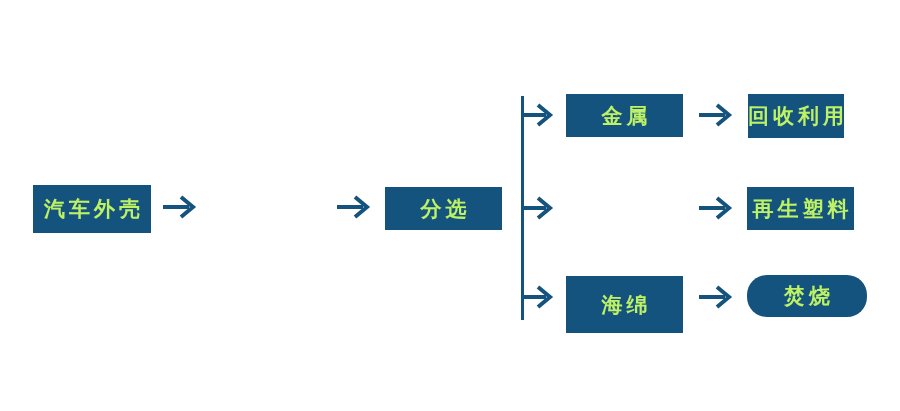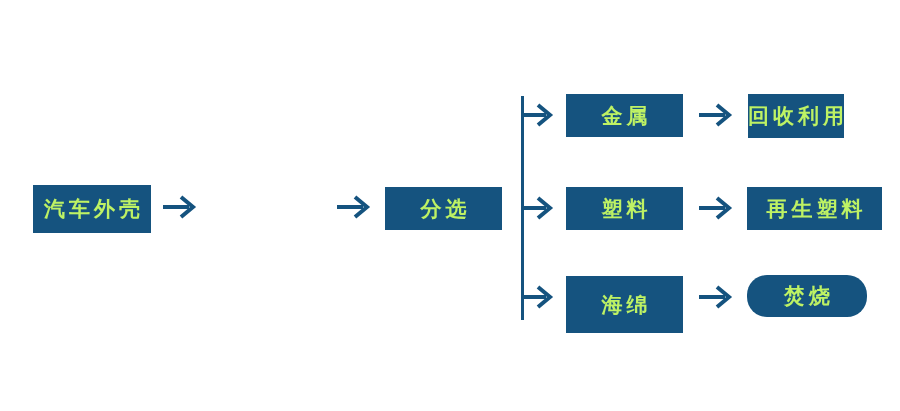--- a/index.html
+++ b/index.html
@@ -104,30 +104,27 @@
   <div class="arrow" style="left:696px; top:101px;">
     <svg width="40" height="28" viewBox="0 0 40 28">
       <line x1="3" y1="14" x2="29" y2="14" stroke="#15537F" stroke-width="4"></line>
       <path d="M21 4 L33 14 L21 24" fill="none" stroke="#15537F" stroke-width="4"></path>
     </svg>
   </div>
   <div class="node blue" style="left:748px; top:94px; width:96px; height:44px;">
     <span>回收利用</span>
   </div>
 
-  <div class="node blue" style="left:566px; top:187px; width:117px; height:43px;">
-    <span>塑料</span>
-  </div>
   <div class="arrow" style="left:696px; top:194px;">
     <svg width="40" height="28" viewBox="0 0 40 28">
       <line x1="3" y1="14" x2="29" y2="14" stroke="#15537F" stroke-width="4"></line>
       <path d="M21 4 L33 14 L21 24" fill="none" stroke="#15537F" stroke-width="4"></path>
     </svg>
   </div>
-  <div class="node blue" style="left:747px; top:187px; width:135px; height:43px;">
+  <div class="node blue" style="left:747px; top:187px; width:107px; height:43px;">
     <span>再生塑料</span>
   </div>
 
   <div class="node blue" style="left:566px; top:276px; width:117px; height:57px;">
     <span>海绵</span>
   </div>
   <div class="arrow" style="left:696px; top:283px;">
     <svg width="40" height="28" viewBox="0 0 40 28">
       <line x1="3" y1="14" x2="29" y2="14" stroke="#15537F" stroke-width="4"></line>
       <path d="M21 4 L33 14 L21 24" fill="none" stroke="#15537F" stroke-width="4"></path>

